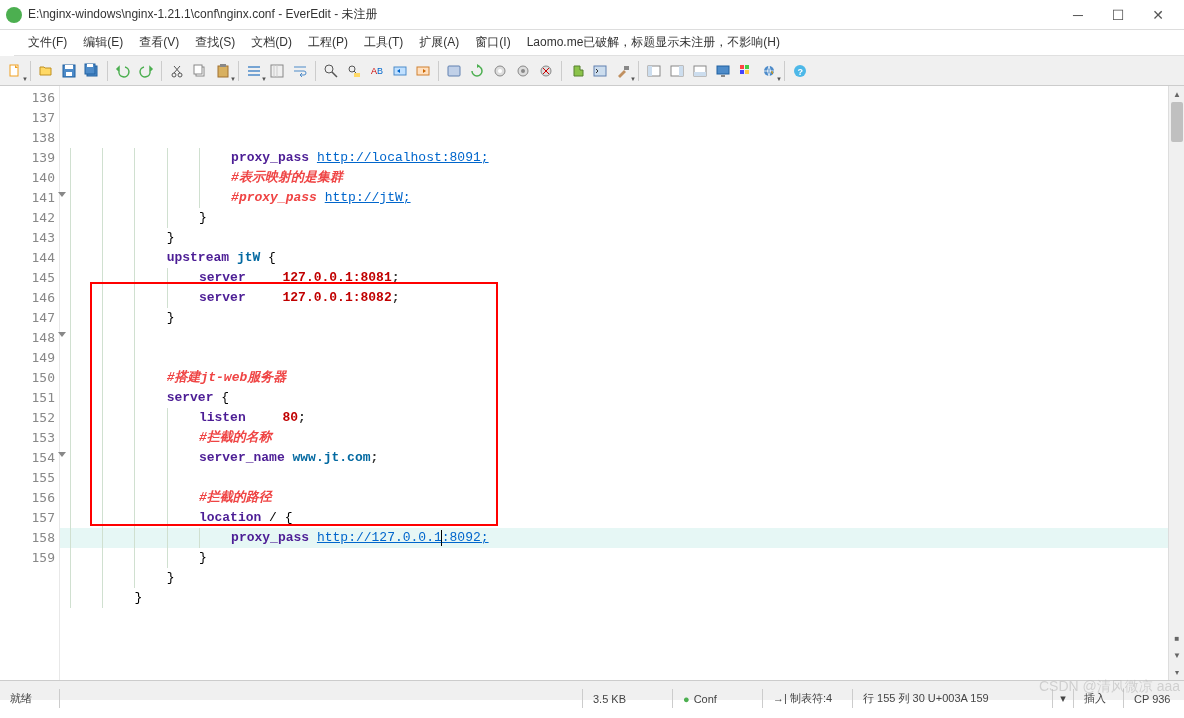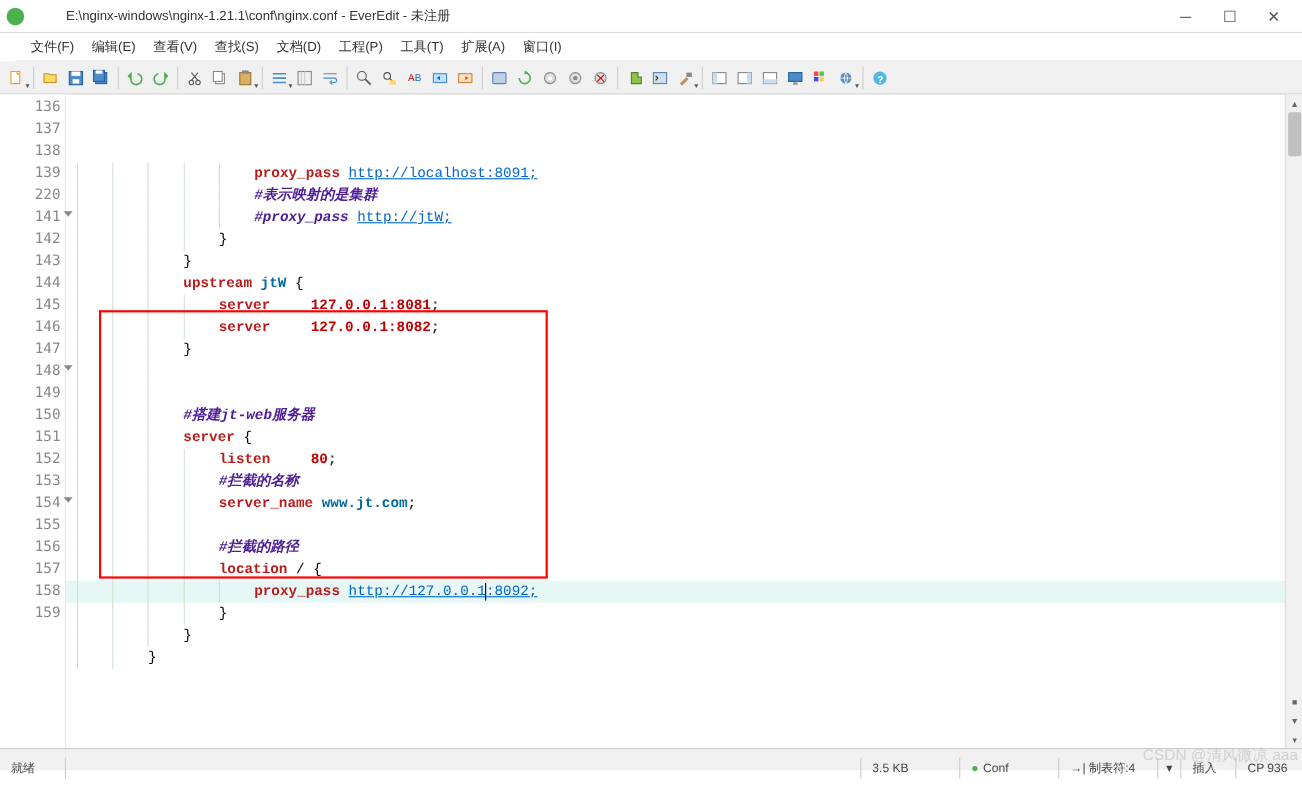--- a/index.html
+++ b/index.html
@@ -1,38 +1,38 @@
 <!DOCTYPE html>
 <html><head>
 <meta charset="utf-8">
 <style>
 * { box-sizing: border-box; margin: 0; padding: 0; }
 body { font-family: "Microsoft YaHei", "Segoe UI", sans-serif; font-size: 12px; background: #fff; overflow: hidden; width: 1184px; height: 718px; position: relative; }
-.titlebar { height: 30px; background: #fff; border-bottom: 1px solid #ddd; display: flex; align-items: center; padding: 0 6px; gap: 32px; }
+.titlebar { height: 30px; background: #fff; border-bottom: 1px solid #ddd; display: flex; align-items: center; padding: 0 6px; }
 .app-icon { width: 16px; height: 16px; border-radius: 50%; background: #4caf50; margin-right: 6px; }
 .title-text { flex: 1; font-size: 12px; color: #333; }
 .win-controls { display: flex; gap: 0; }
 .win-btn { width: 40px; height: 28px; display: flex; align-items: center; justify-content: center; color: #555; cursor: pointer; font-size: 14px; }
 .menubar { height: 26px; background: #fff; display: flex; align-items: center; padding: 0 6px; gap: 0; border-bottom: 1px solid #e0e0e0; margin-left: 14px;}
 .menu-item { padding: 3px 8px; cursor: pointer; font-size: 12px; color: #333; white-space: nowrap;}
 .toolbar { height: 30px; background: #f0f0f0; border-bottom: 1px solid #ccc; display: flex; align-items: center; padding: 0 4px; gap: 1px; }
 .tb-btn { width: 22px; height: 22px; display: flex; align-items: center; justify-content: center; cursor: pointer; border-radius: 2px; position:relative;}
 .tb-sep { width: 1px; height: 20px; background: #ccc; margin: 0 3px; }
 .tb-btn svg { width: 16px; height: 16px; }
 .tb-drop { position:absolute; bottom:0; right:-2px; font-size:6px; color:#555;}
 .editor-area { position: relative; height: 594px; display: flex; background: #fff; }
 .gutter { width: 60px; background: #fff; border-right: 1px solid #e8e8e8; text-align: right; color: #888; font-size: 13px; font-family: Consolas, monospace; line-height: 20px; padding-right: 4px; padding-top: 2px; user-select: none; }
 .gutter .ln { height: 20px; position: relative; }
 .gutter .fold { position: absolute; right: -11px; top: 4px; width: 0; height: 0; border-left: 4px solid transparent; border-right: 4px solid transparent; border-top: 5px solid #888; }
 .code { flex: 1; font-family: Consolas, "Courier New", monospace; font-size: 13px; line-height: 20px; padding-top: 2px; position: relative; white-space: pre; overflow:hidden;}
 .code-line { height: 20px; padding-left: 10px; position: relative; }
 .code-line.current { background: #e6f7f5; }
 .cb-indent { display:inline-block; border-left: 1px solid #d0e0d0; }
-.kw { color: #b91c1c; font-weight: bold; }
-.com { color: #4c1d95; font-style: italic; font-weight: bold;}
+.kw { color: #4c1d95; font-weight: bold; }
+.com { color: #ef4444; font-style: italic; font-weight: bold;}
 .num { color: #c00000; font-weight: bold; margin-left: 29px;}
 .url { color: #0066cc; text-decoration: underline; }
 .ident { color: #0369a1; font-weight:bold;}
 .semi { color:#333; font-weight:bold;}
 .red-box { position: absolute; border: 2px solid #ff0000; pointer-events: none; }
 .scrollbar-v { position: absolute; right: 0; top: 86px; width: 16px; height: 594px; background: #f0f0f0; border-left:1px solid #ddd; }
 .scroll-thumb { position: absolute; left: 2px; width: 12px; background: #c0c0c0; border-radius: 2px; }
 .scroll-arrow { width:16px; height:16px; display:flex; align-items:center; justify-content:center; color:#666; font-size:8px; cursor:pointer; position:absolute;}
 .statusbar { position:absolute; bottom:18px; left:0; right:0; height: 20px; background: #f0f0f0; border-top: 1px solid #ccc; display: flex; align-items: center; font-size: 11px; color: #444; }
 .status-cell { padding: 0 10px; border-right: 1px solid #ccc; height: 100%; display: flex; align-items: center; gap:4px;margin-top:16px;}
@@ -56,20 +56,21 @@
 <div class="menubar" id="menubar">
     <div class="menu-item">文件(F)</div>
     <div class="menu-item">编辑(E)</div>
     <div class="menu-item">查看(V)</div>
     <div class="menu-item">查找(S)</div>
     <div class="menu-item">文档(D)</div>
     <div class="menu-item">工程(P)</div>
     <div class="menu-item">工具(T)</div>
     <div class="menu-item">扩展(A)</div>
     <div class="menu-item">窗口(I)</div>
+    <div class="menu-item">Laomo.me已破解，标题显示未注册，不影响(H)</div>
   </div>
 
 <div class="toolbar">
   <div class="tb-btn">
       <svg viewBox="0 0 16 16">
         <rect x="3" y="2" width="8" height="11" fill="#fff" stroke="#f0a020"></rect>
         <path d="M8 2 L11 5 L8 5 Z" fill="#f0a020"></path>
       </svg>
       <span class="tb-drop">▼</span>
     </div>
@@ -273,21 +274,21 @@
       </svg>
     </div>
 </div>
 
 <div class="editor-area">
   <div class="gutter" id="gutter">
       <div class="ln">136</div>
       <div class="ln">137</div>
       <div class="ln">138</div>
       <div class="ln">139</div>
-      <div class="ln">220</div>
+      <div class="ln">140</div>
       <div class="ln">141<div class="fold"></div></div>
       <div class="ln">142</div>
       <div class="ln">143</div>
       <div class="ln">144</div>
       <div class="ln">145</div>
       <div class="ln">146</div>
       <div class="ln">147</div>
       <div class="ln">148<div class="fold"></div></div>
       <div class="ln">149</div>
       <div class="ln">150</div>
@@ -316,18 +317,19 @@
 
 <div class="statusbar">
   <div class="status-cell" style="width:60px">就绪</div>
   <div class="status-cell grow"></div>
   <div class="status-cell" style="width:90px">3.5 KB</div>
   <div class="status-cell" style="width:90px">
       <span style="color:#4caf50">●</span>
       <span>Conf</span>
     </div>
   <div class="status-cell" style="width:90px">→| 制表符:4</div>
+  <div class="status-cell" style="width:200px">行 155  列 30  U+003A  159</div>
   <div class="status-cell" style="width:20px;justify-content:center">▾</div>
   <div class="status-cell" style="width:50px">插入</div>
   <div class="status-cell" style="width:60px;border-right:none">CP 936</div>
 </div>
 
 <div class="watermark">CSDN @清风微凉 aaa</div>
 
 </body></html>

